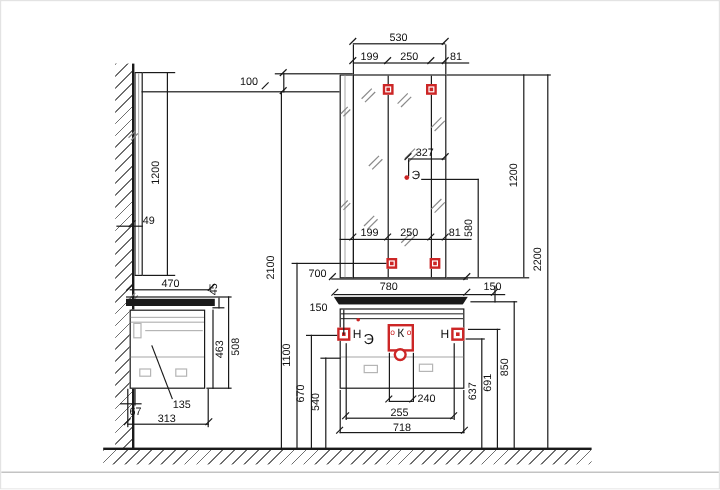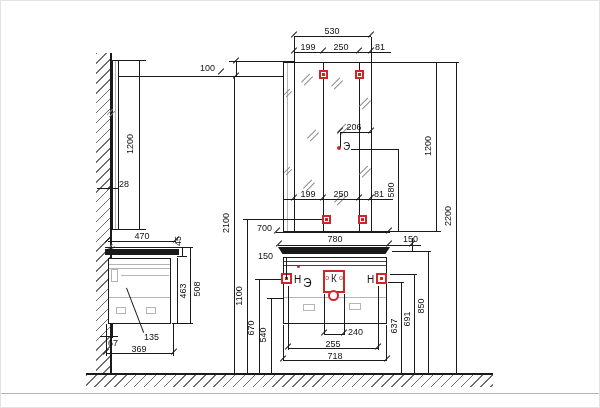--- a/index.html
+++ b/index.html
@@ -49,21 +49,21 @@
   <div class="gls" style="left:106px;top:110px"></div>
   <div class="gls" style="left:106px;top:245px"></div>
 
   <div class="ln" style="left:138px;top:59px;width:1px;height:170px"></div>
   <div class="ln" style="left:118px;top:59px;width:27px;height:1px"></div>
   <div class="ln" style="left:118px;top:228px;width:27px;height:1px"></div>
   <div class="lbl rot" style="left:129px;top:143px">1200</div>
 
   <div class="ln" style="left:96px;top:187px;width:22px;height:1px"></div>
   <div class="tk" style="left:105px;top:185px"></div>
-  <div class="lbl" style="left:118px;top:179px">28</div>
+  <div class="lbl" style="left:118px;top:179px">49</div>
 
   <div class="ln" style="left:228px;top:60px;width:65px;height:1px"></div>
   <div class="ln" style="left:117px;top:75px;width:205px;height:1px"></div>
   <div class="ln" style="left:235px;top:60px;width:1px;height:16px"></div>
   <div class="tk" style="left:231px;top:59px"></div>
   <div class="tk" style="left:231px;top:74px"></div>
   <div class="tk" style="left:216px;top:70px"></div>
   <div class="lbl" style="left:199px;top:63px">100</div>
 
   <div class="ln" style="left:104px;top:246px;width:88px;height:1px"></div>
@@ -97,21 +97,21 @@
 
   <div class="ln" style="left:105px;top:323px;width:1px;height:32px"></div>
   <div class="ln" style="left:111px;top:323px;width:1px;height:14px"></div>
   <div class="ln" style="left:99px;top:335px;width:18px;height:1px"></div>
   <div class="lbl" style="left:107px;top:338px">67</div>
 
   <div class="ln" style="left:172px;top:323px;width:1px;height:32px"></div>
   <div class="ln" style="left:105px;top:352px;width:68px;height:1px"></div>
   <div class="tk" style="left:101px;top:350px"></div>
   <div class="tk" style="left:169px;top:350px"></div>
-  <div class="lbl ctr" style="left:138px;top:344px">369</div>
+  <div class="lbl ctr" style="left:138px;top:344px">313</div>
 
   <div class="box" style="left:282px;top:61px;width:12px;height:170px"></div>
   <div class="lg" style="left:286px;top:62px;width:1px;height:168px"></div>
   <div class="box" style="left:293px;top:61px;width:78px;height:170px"></div>
   <div class="ln" style="left:322px;top:62px;width:1px;height:168px"></div>
   <div class="ln" style="left:358px;top:62px;width:1px;height:168px"></div>
 
   <div class="gls" style="left:283px;top:90px"></div>
   <div class="gls" style="left:283px;top:168px"></div>
   <div class="gl" style="left:300px;top:76px"></div>
@@ -157,21 +157,21 @@
   <div class="tk" style="left:318px;top:196px"></div>
   <div class="tk" style="left:354px;top:196px"></div>
   <div class="tk" style="left:366px;top:196px"></div>
   <div class="lbl ctr" style="left:307px;top:189px">199</div>
   <div class="lbl ctr" style="left:340px;top:189px">250</div>
   <div class="lbl ctr" style="left:378px;top:189px">81</div>
 
   <div class="ln" style="left:339px;top:131px;width:31px;height:1px"></div>
   <div class="tk" style="left:335px;top:129px"></div>
   <div class="tk" style="left:366px;top:129px"></div>
-  <div class="lbl ctr" style="left:353px;top:122px">206</div>
+  <div class="lbl ctr" style="left:353px;top:122px">327</div>
   <div class="ln" style="left:339px;top:132px;width:1px;height:14px"></div>
   <div class="rdot" style="left:336px;top:145px;width:4px;height:4px"></div>
   <div class="sym" style="left:342px;top:141px;font-size:10px;line-height:10px">Э</div>
   <div class="ln" style="left:350px;top:148px;width:48px;height:1px"></div>
 
   <div class="ln" style="left:371px;top:230px;width:69px;height:1px"></div>
   <div class="ln" style="left:371px;top:61px;width:87px;height:1px"></div>
   <div class="ln" style="left:397px;top:148px;width:1px;height:82px"></div>
   <div class="lbl rot" style="left:390px;top:189px">580</div>
   <div class="ln" style="left:435px;top:61px;width:1px;height:169px"></div>
@@ -180,21 +180,21 @@
   <div class="lbl rot" style="left:447px;top:215px">2200</div>
 
   <div class="ln" style="left:275px;top:231px;width:114px;height:1px"></div>
   <div class="tk" style="left:272px;top:229px"></div>
   <div class="tk" style="left:384px;top:229px"></div>
   <div class="lbl" style="left:256px;top:223px">700</div>
   <div class="ln" style="left:277px;top:244px;width:143px;height:1px"></div>
   <div class="tk" style="left:274px;top:242px"></div>
   <div class="tk" style="left:384px;top:242px"></div>
   <div class="tk" style="left:407px;top:242px"></div>
-  <div class="lbl ctr" style="left:334px;top:234px">780</div>
+  <div class="lbl ctr" style="left:323px;top:234px">780</div>
   <div class="lbl" style="left:402px;top:234px">150</div>
   <div class="ln" style="left:411px;top:237px;width:1px;height:14px"></div>
 
   <div class="bar" style="left:277px;top:246px;width:112px;height:7px;clip-path:polygon(0 0,100% 0,96% 100%,4% 100%)"></div>
   <div class="box" style="left:282px;top:256px;width:104px;height:67px"></div>
   <div class="ln" style="left:283px;top:260px;width:102px;height:1px;background:#444"></div>
   <div class="ln" style="left:283px;top:264px;width:102px;height:1px;background:#444"></div>
   <div class="lg" style="left:283px;top:296px;width:102px;height:1px"></div>
   <div class="gbox" style="left:302px;top:303px;width:12px;height:7px"></div>
   <div class="gbox" style="left:348px;top:302px;width:12px;height:7px"></div>

